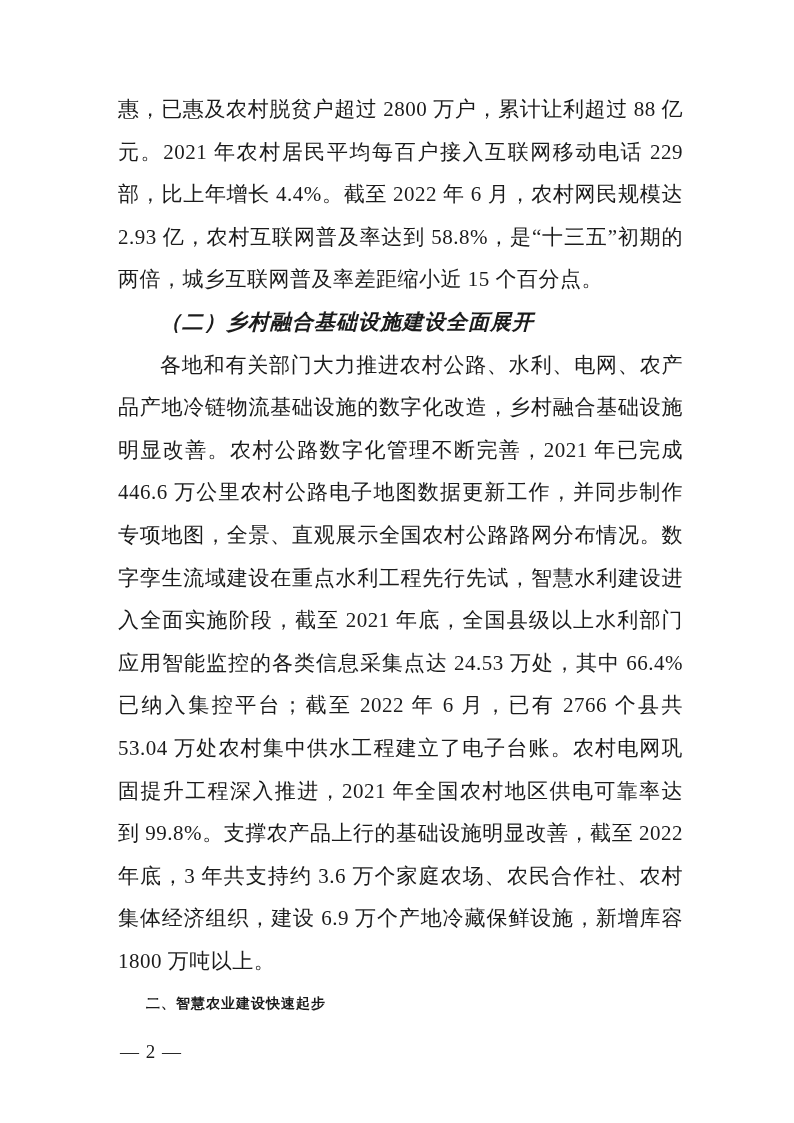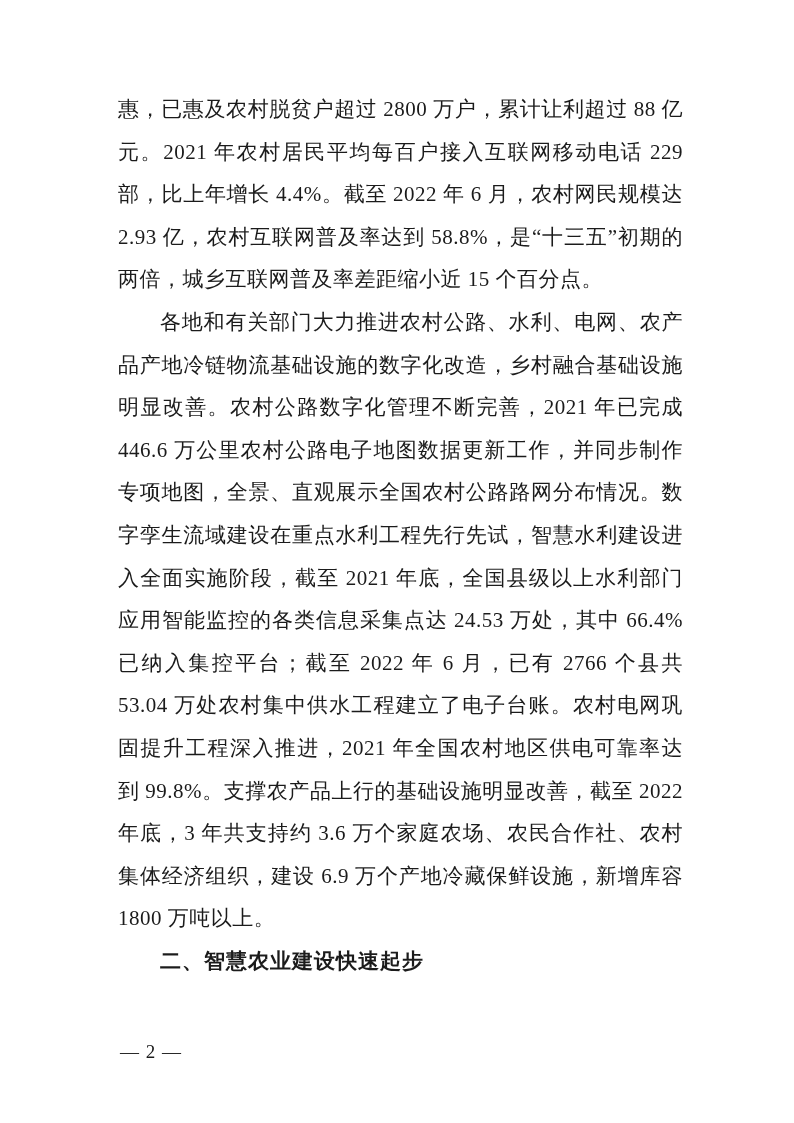--- a/index.html
+++ b/index.html
@@ -31,21 +31,21 @@
   .heading-kaiti {
     font-size: 21px;
     line-height: 42.6px;
     text-indent: 2em;
     font-weight: bold;
     font-style: italic; 
     letter-spacing: 1px;
   }
   .heading-hei {
     font-family: "Liberation Sans", sans-serif;
-    font-size: 21px;
+    font-size: 14px;
     line-height: 42.6px;
     text-indent: 2em;
     font-weight: bold;
     letter-spacing: 1px;
   }
   .page-number {
     position: absolute;
     left: 120px;
     bottom: 60px;
     font-size: 19px;
@@ -53,17 +53,18 @@
     color: #1b1b1b;
     font-family: "Liberation Serif", serif;
   }
 </style>
 </head>
 <body>
 
 <div class="page">
   <div class="content">
     <p class="body-para no-indent">惠，已惠及农村脱贫户超过 2800 万户，累计让利超过 88 亿元。2021 年农村居民平均每百户接入互联网移动电话 229 部，比上年增长 4.4%。截至 2022 年 6 月，农村网民规模达 2.93 亿，农村互联网普及率达到 58.8%，是“十三五”初期的两倍，城乡互联网普及率差距缩小近 15 个百分点。</p>
+    <p class="heading-kaiti">（二）乡村融合基础设施建设全面展开</p>
     <p class="body-para indent">各地和有关部门大力推进农村公路、水利、电网、农产品产地冷链物流基础设施的数字化改造，乡村融合基础设施明显改善。农村公路数字化管理不断完善，2021 年已完成 446.6 万公里农村公路电子地图数据更新工作，并同步制作专项地图，全景、直观展示全国农村公路路网分布情况。数字孪生流域建设在重点水利工程先行先试，智慧水利建设进入全面实施阶段，截至 2021 年底，全国县级以上水利部门应用智能监控的各类信息采集点达 24.53 万处，其中 66.4%已纳入集控平台；截至 2022 年 6 月，已有 2766 个县共 53.04 万处农村集中供水工程建立了电子台账。农村电网巩固提升工程深入推进，2021 年全国农村地区供电可靠率达到 99.8%。支撑农产品上行的基础设施明显改善，截至 2022 年底，3 年共支持约 3.6 万个家庭农场、农民合作社、农村集体经济组织，建设 6.9 万个产地冷藏保鲜设施，新增库容 1800 万吨以上。</p>
     <p class="heading-hei">二、智慧农业建设快速起步</p>
   </div>
   <div class="page-number">— 2 —</div>
 </div>
 
 </body></html>

